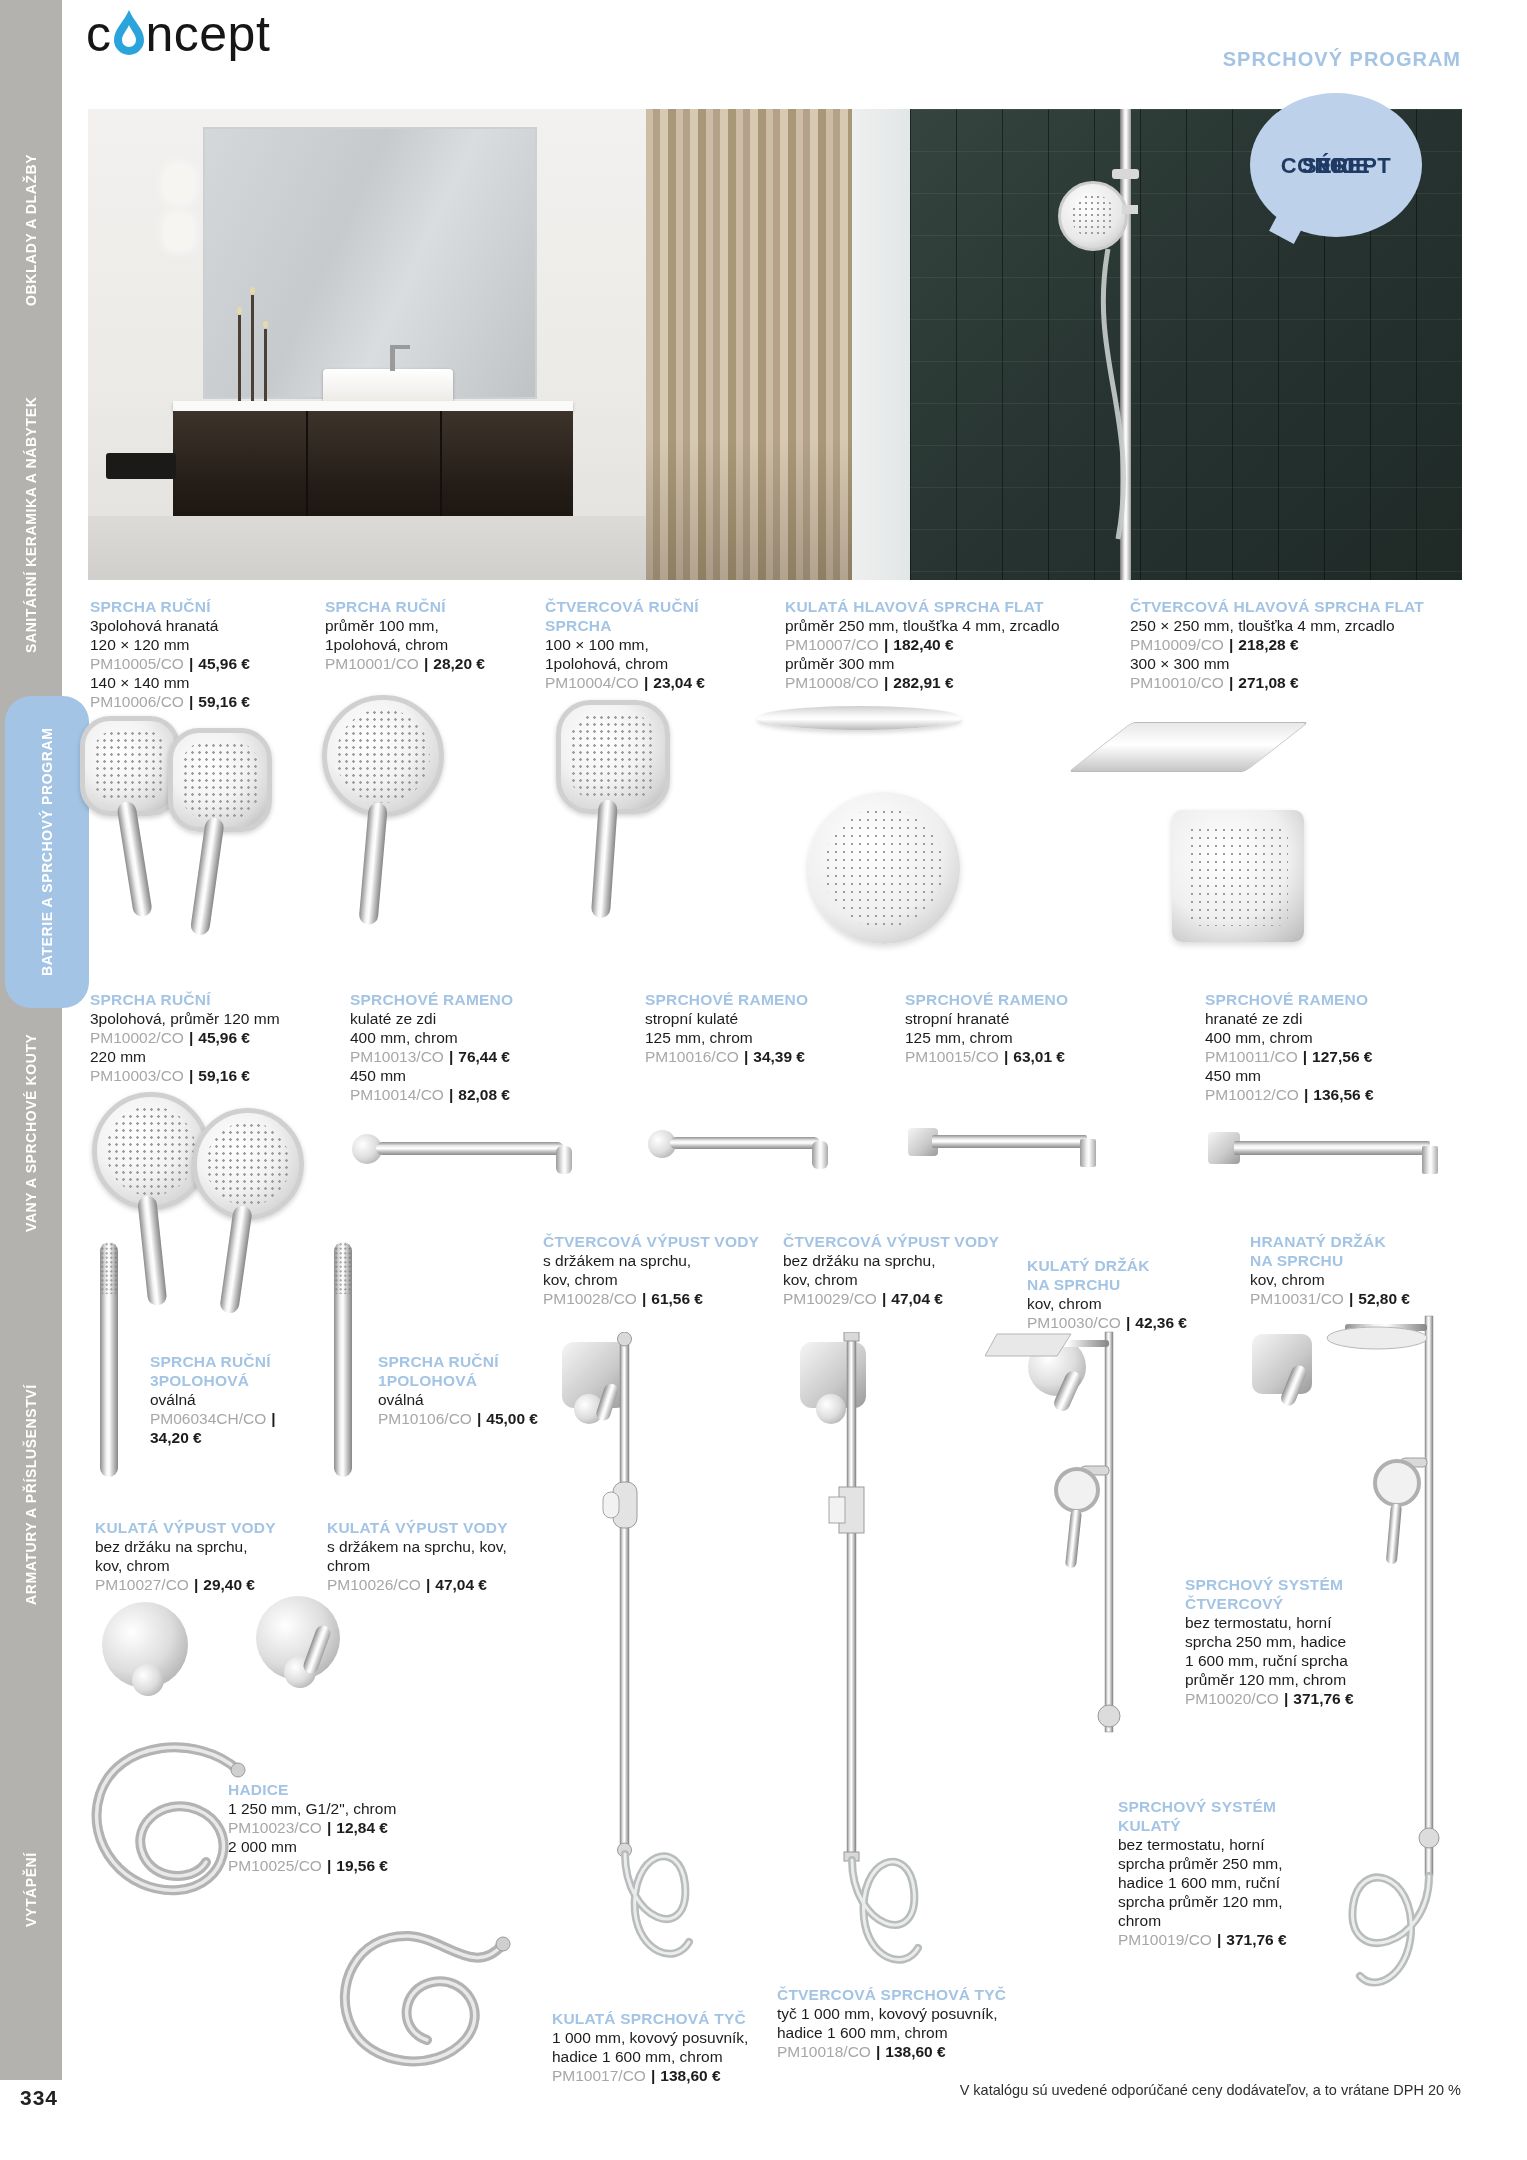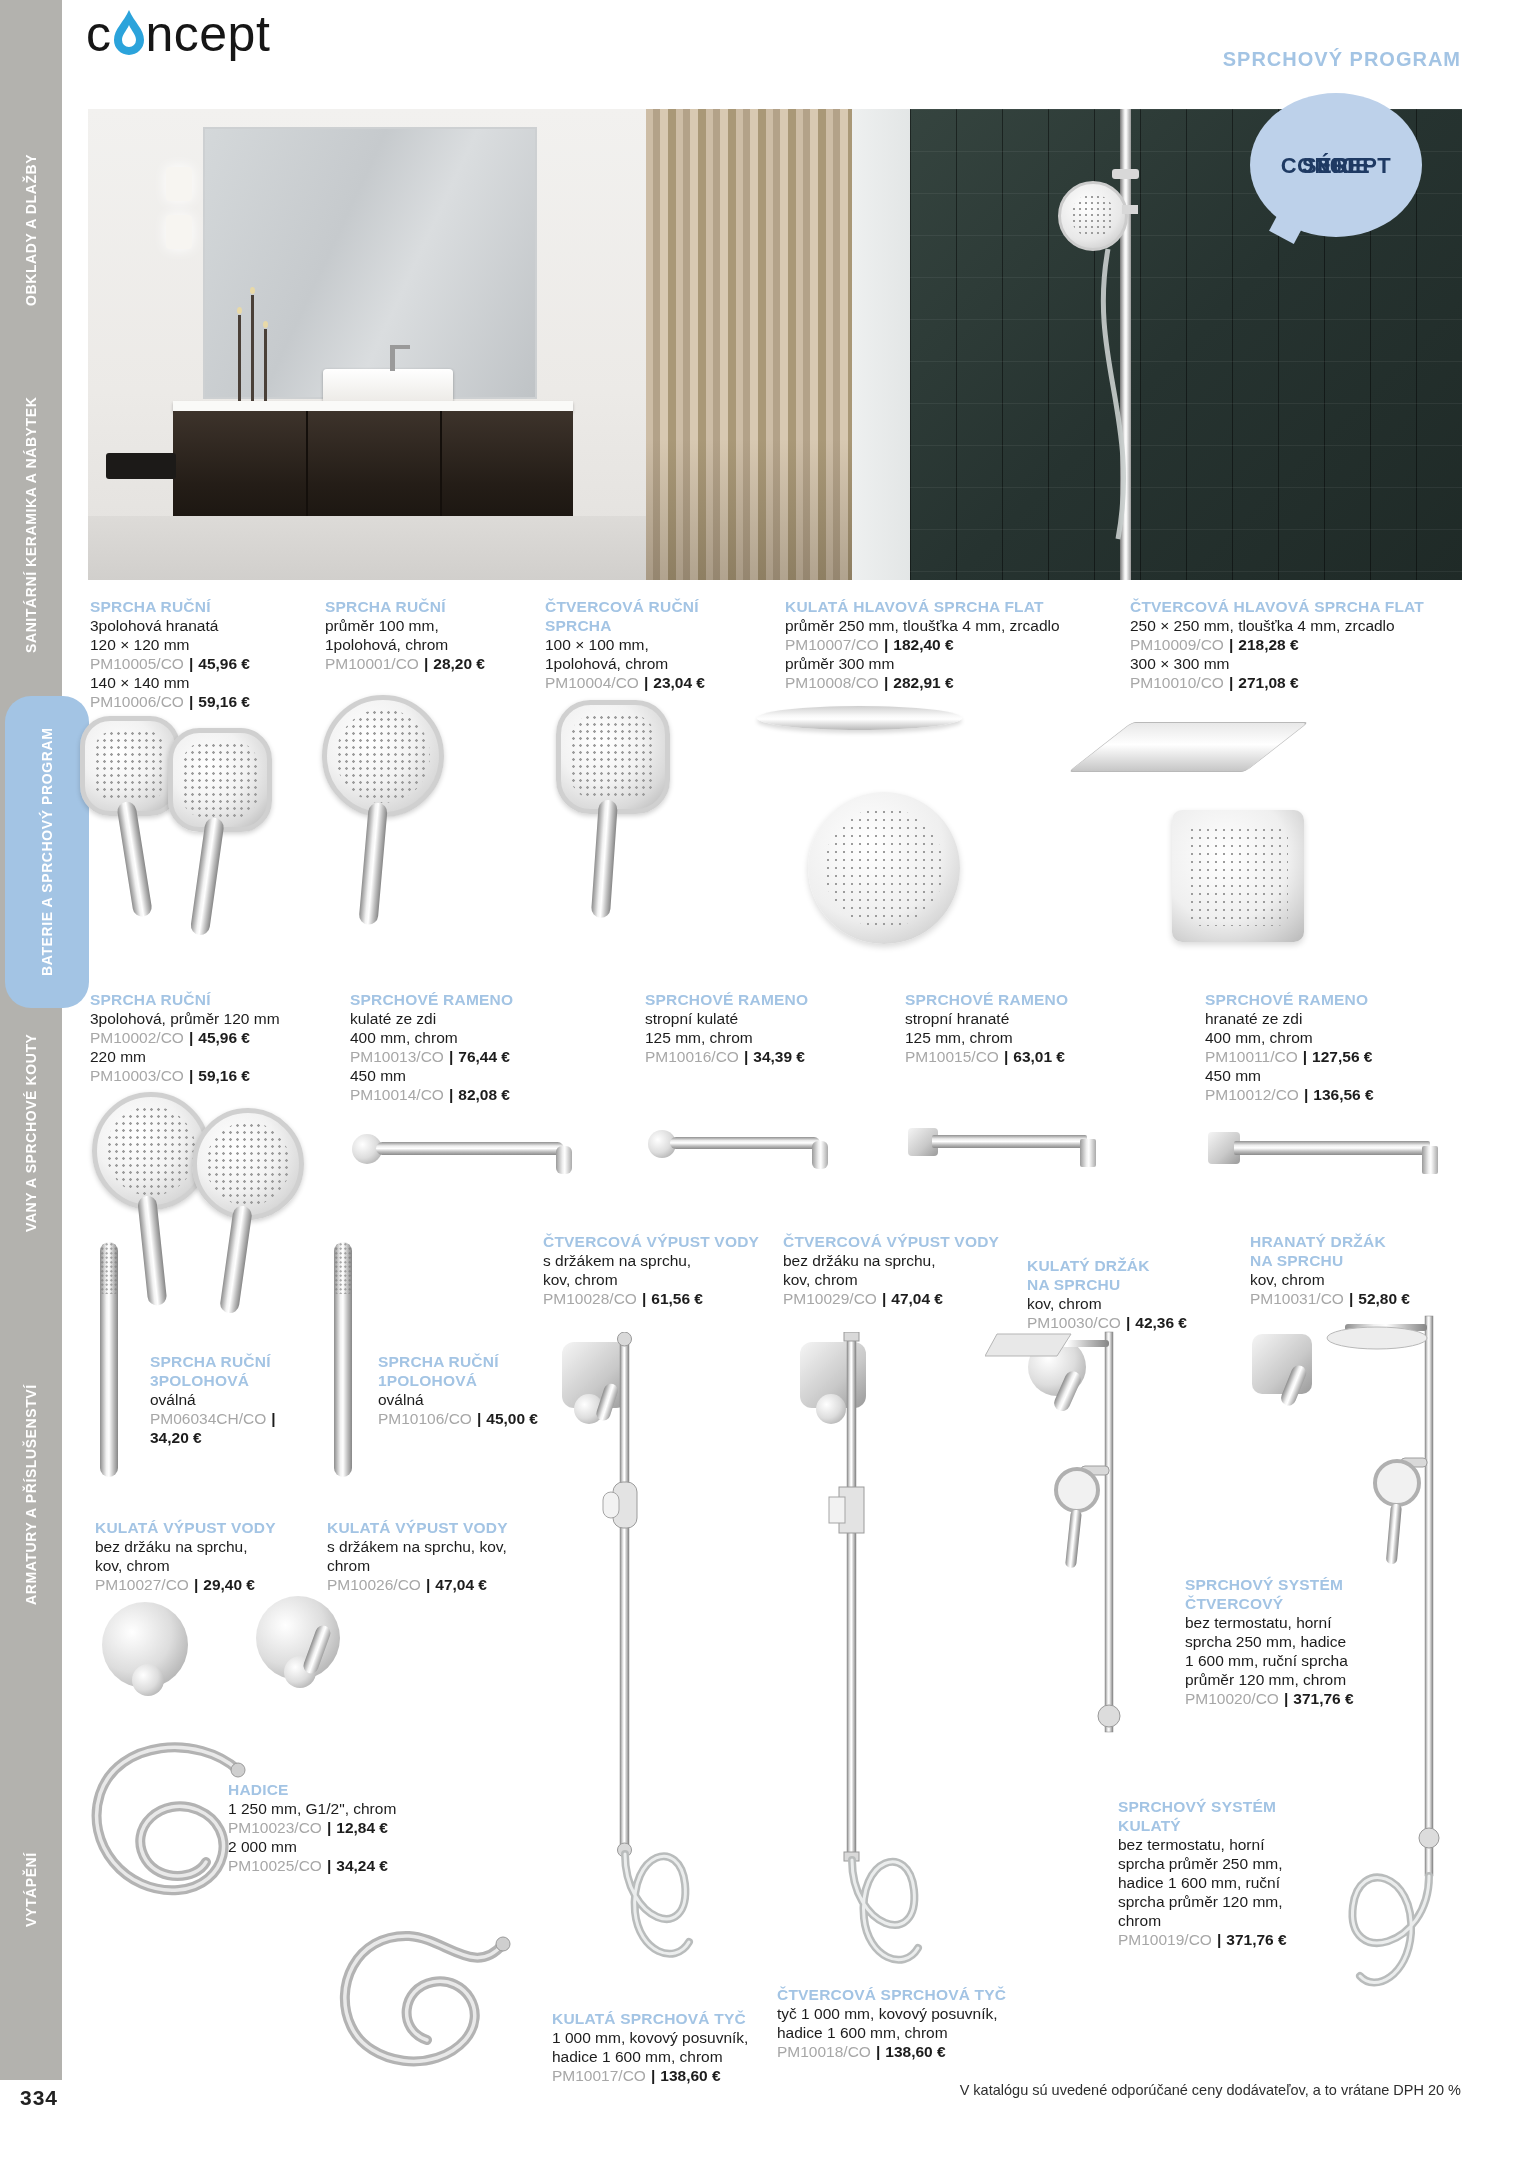--- a/index.html
+++ b/index.html
@@ -349,21 +349,21 @@
       <div class="pline">průměr 120 mm, chrom</div>
       <div class="pline"><span class="code">PM10020/CO</span><span class="sep">|</span><span class="price">371,76 €</span></div>
     </div>
   <div class="prod" style="left:228px;top:1780px;">
       <div class="ptitle">
         <div>HADICE</div>
       </div>
       <div class="pline">1 250 mm, G1/2", chrom</div>
       <div class="pline"><span class="code">PM10023/CO</span><span class="sep">|</span><span class="price">12,84 €</span></div>
       <div class="pline">2 000 mm</div>
-      <div class="pline"><span class="code">PM10025/CO</span><span class="sep">|</span><span class="price">34,24 €</span></div>
+      <div class="pline"><span class="code">PM10025/CO</span><span class="sep">|</span><span class="price">19,56 €</span></div>
     </div>
   <div class="prod" style="left:1118px;top:1797px;">
       <div class="ptitle">
         <div>SPRCHOVÝ SYSTÉM</div>
         <div>KULATÝ</div>
       </div>
       <div class="pline">bez termostatu, horní</div>
       <div class="pline">sprcha průměr 250 mm,</div>
       <div class="pline">hadice 1 600 mm, ruční</div>
       <div class="pline">sprcha průměr 120 mm,</div>

